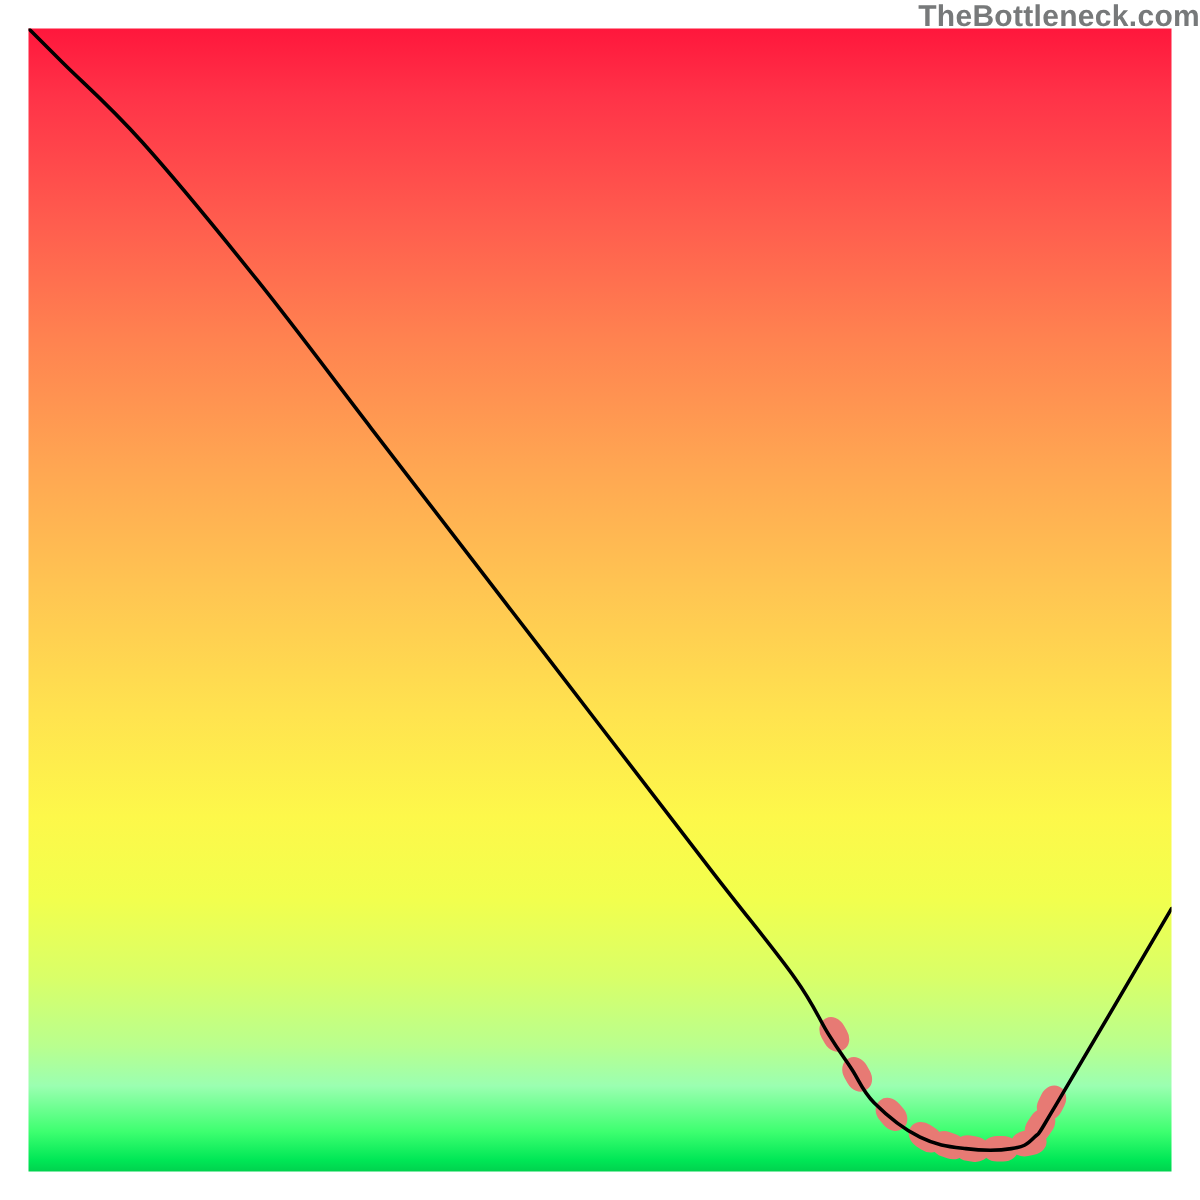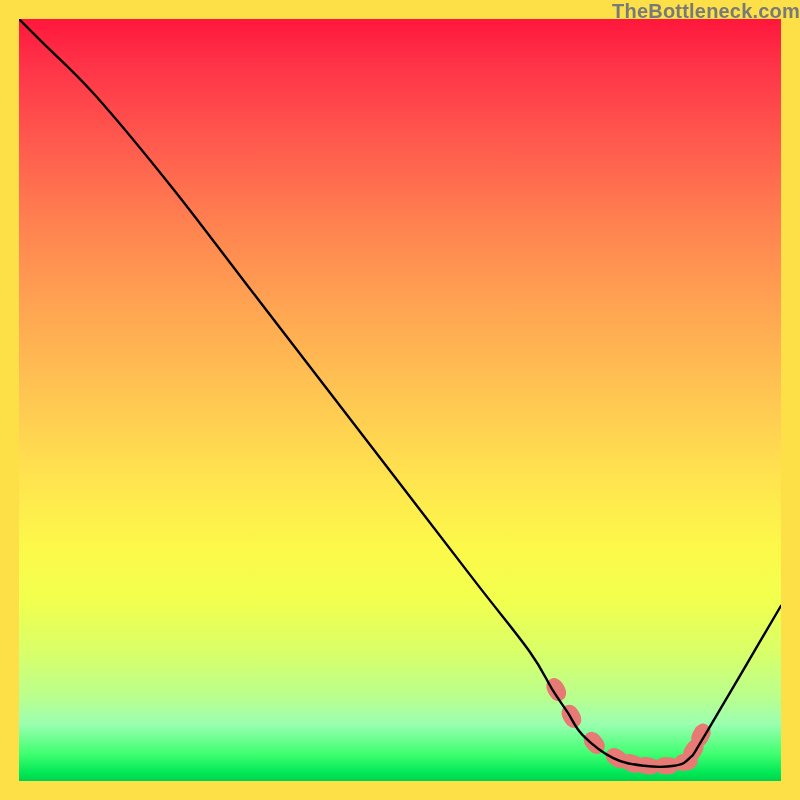--- a/index.html
+++ b/index.html
@@ -1,21 +1,21 @@
 <!DOCTYPE html>
 <html><head>
 <meta charset="utf-8">
 <style>
   * { margin: 0; padding: 0; box-sizing: border-box; }
   html, body { width: 800px; height: 800px; overflow: hidden; background: #000; }
   .frame {
     position: relative;
     width: 800px;
     height: 800px;
-    background: #fde047;
+    background: #ffffff;
   }
   .plot-area {
     position: absolute;
     left: 19px;
     top: 19px;
     width: 762px;
     height: 762px;
     background: linear-gradient(to bottom,
       #ff173c 0%,
       #ff3348 6%,

